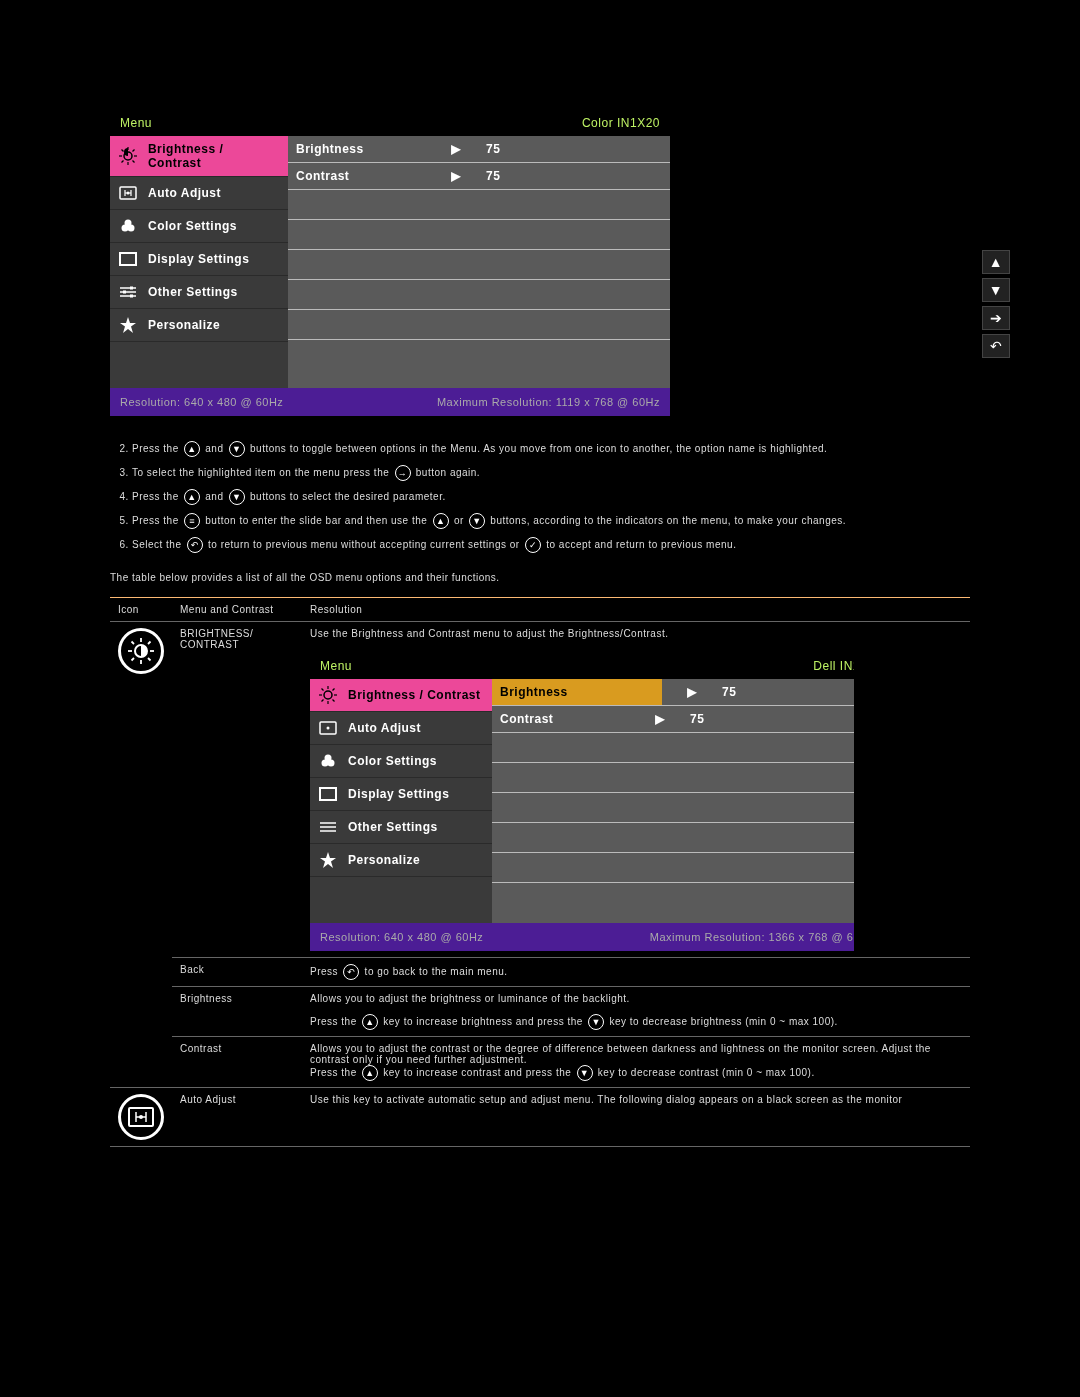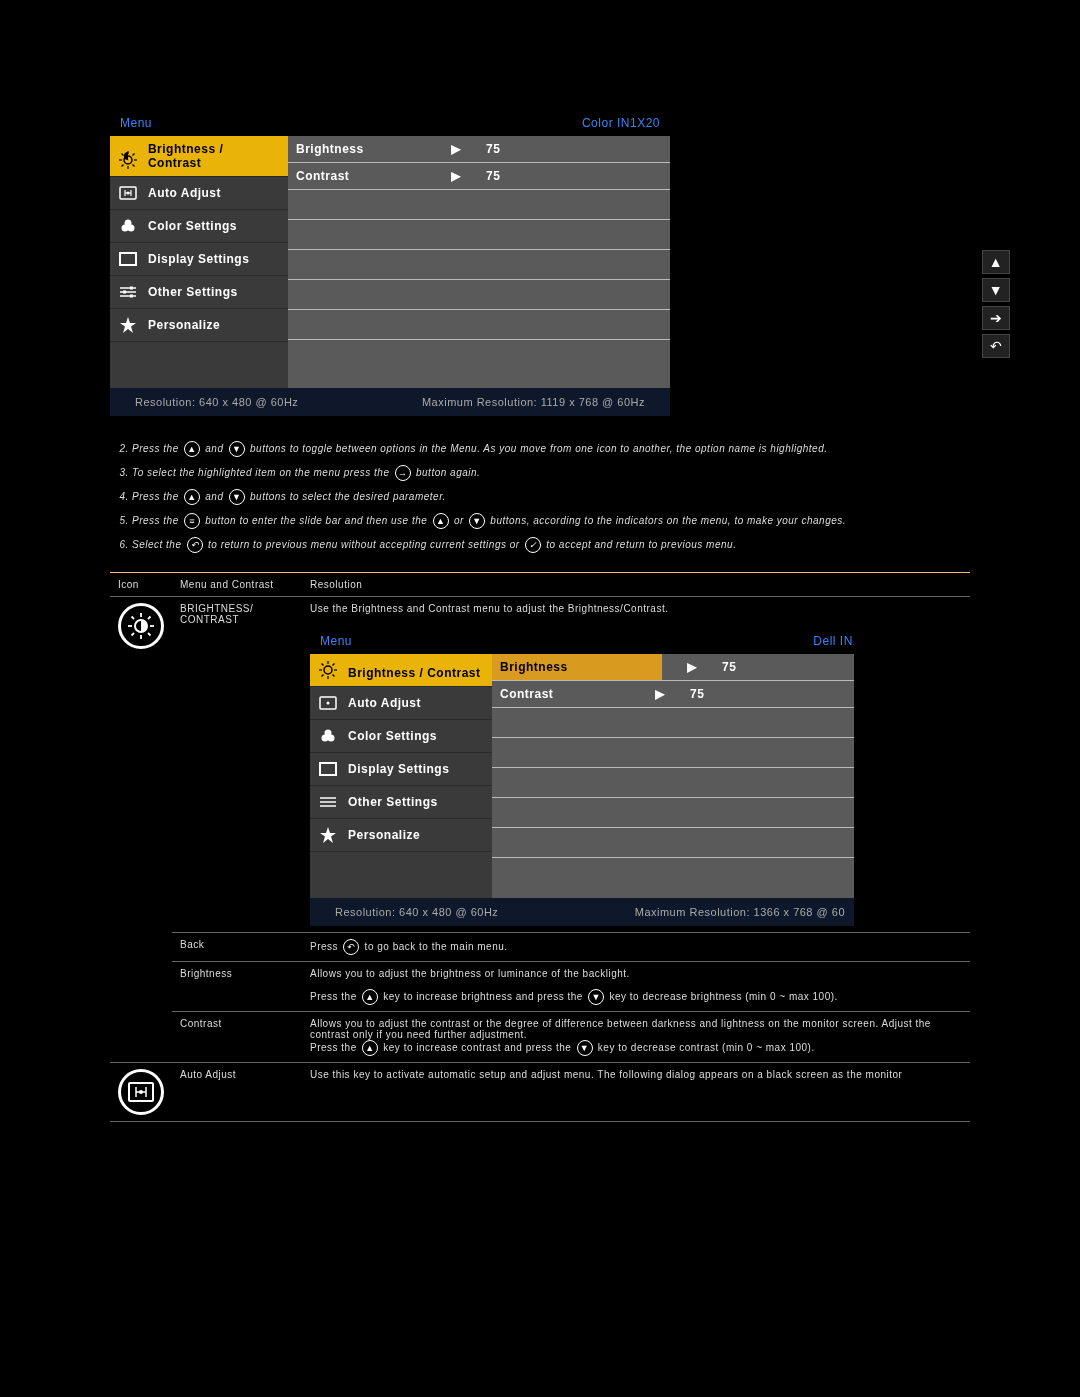--- a/index.html
+++ b/index.html
@@ -15,73 +15,73 @@
   .page { padding: 110px 110px 60px 110px; position: relative; }
   
   
   .osd-wrap { position: relative; margin-bottom: 24px; }
   .osd {
     background: #5a5a5a;
     width: 560px;
   }
   .osd-header {
     background: #000;
-    color: #3b82f6;
+    color: #bef264;
     display: flex; justify-content: space-between;
     padding: 6px 10px;
     font-size: 12px;
     font-family: Arial, sans-serif;
   }
   .osd-body { display: flex; }
   .osd-sidebar { width: 178px; background: #3a3a3a; }
   .osd-item {
     display: flex; align-items: center;
     padding: 6px 8px; gap: 10px;
     color: #fff; font-weight: bold; font-size: 12px;
     font-family: Arial, sans-serif;
     border-bottom: 1px solid #2a2a2a;
   }
-  .osd-item.active { background: #eab308; color: #000; align-items: flex-end; }
+  .osd-item.active { background: #ec4899; color: #000; }
   .osd-item .i { width: 20px; height: 20px; display: flex; align-items: center; justify-content: center; }
   .osd-sidebar .spacer { height: 46px; }
   
   .osd-main { flex: 1; background: #5a5a5a; }
   .osd-row {
     display: flex; align-items: center;
     padding: 6px 8px; gap: 10px;
     color: #fff; font-weight: bold; font-size: 12px;
     font-family: Arial, sans-serif;
     border-bottom: 1px solid #bbb;
   }
   .osd-row.empty { height: 30px; border-bottom: 1px solid #bbb; }
   .osd-row .lbl { width: 130px; }
   .osd-row .arrow { width: 40px; text-align: center; }
   .osd-row .val { flex: 0 0 60px; }
   
   .osd-footer {
     display: flex; justify-content: space-between;
-    padding: 8px 25px; font-size: 11px; color: #aaa;
-    background: #0f172a;
+    padding: 8px 10px; font-size: 11px; color: #aaa;
+    background: #4c1d95;
     font-family: Arial, sans-serif;
   }
   
   .osd-buttons {
     position: absolute; right: -40px; top: 140px;
     display: flex; flex-direction: column; gap: 4px;
   }
   .osd-btn {
     width: 28px; height: 24px;
     background: #222; color: #fff;
     display: flex; align-items: center; justify-content: center;
     border: 1px solid #444;
     font-size: 14px;
   }
   
   
-  ol.instructions { margin-left: 22px; margin-bottom: 18px; font-style: italic; }
+  ol.instructions { margin-left: 22px; margin-bottom: 18px; }
   ol.instructions li { margin-bottom: 6px; line-height: 1.8; }
   .inline-icon {
     display: inline-flex; align-items: center; justify-content: center;
     width: 16px; height: 16px; border-radius: 50%;
     background: #000; border: 1.5px solid #fff;
     vertical-align: middle; margin: 0 2px;
     font-size: 9px; color: #fff;
   }
   
   
@@ -233,20 +233,21 @@
 </div>
 
 <ol class="instructions" start="2" id="instr-list">
       <li>Press the <span class="inline-icon">▲</span> and <span class="inline-icon">▼</span> buttons to toggle between options in the Menu. As you move from one icon to another, the option name is highlighted.</li>
       <li>To select the highlighted item on the menu press the <span class="inline-icon">→</span> button again.</li>
       <li>Press the <span class="inline-icon">▲</span> and <span class="inline-icon">▼</span> buttons to select the desired parameter.</li>
       <li>Press the <span class="inline-icon">≡</span> button to enter the slide bar and then use the <span class="inline-icon">▲</span> or <span class="inline-icon">▼</span> buttons, according to the indicators on the menu, to make your changes.</li>
       <li>Select the <span class="inline-icon">↶</span> to return to previous menu without accepting current settings or <span class="inline-icon">✓</span> to accept and return to previous menu.</li>
     </ol>
 
+<p class="intro">The table below provides a list of all the OSD menu options and their functions.</p>
 
 <table class="osd-table">
   <thead>
     <tr>
       <th>Icon</th>
       <th>Menu and Contrast</th>
       <th>Resolution</th>
     </tr>
   </thead>
   <tbody>

